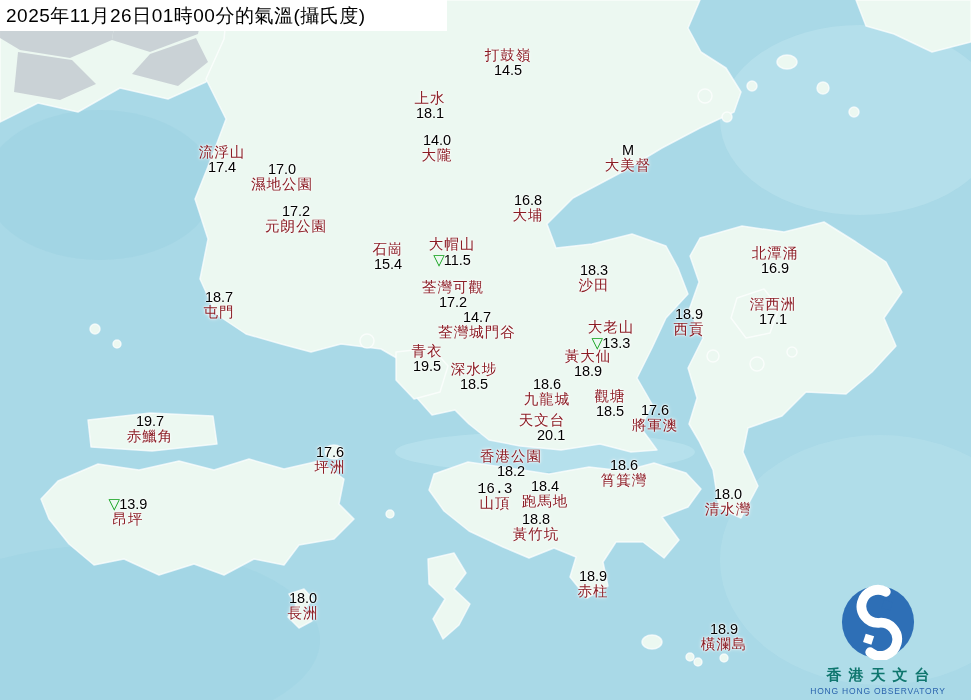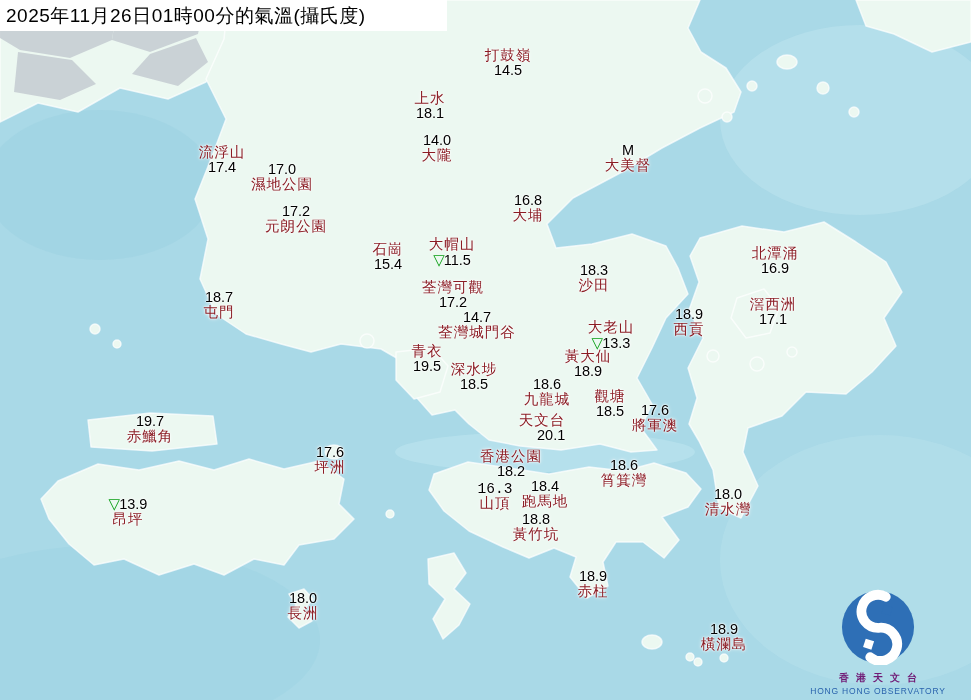--- a/index.html
+++ b/index.html
@@ -33,21 +33,21 @@
   }
   .st-marker{
     color:#0a9e14;font-size:15px;font-weight:bold;margin-right:-1px;
     text-shadow:none;
   }
   .logo{
     position:absolute;right:8px;bottom:4px;width:170px;
     text-align:center;z-index:4;
   }
   .logo-zh{
-    color:#701a75;font-size:10px;font-weight:bold;letter-spacing:7px;
+    color:#0f766e;font-size:15px;font-weight:bold;letter-spacing:7px;
     margin-top:2px;text-indent:7px;
   }
   .logo-en{
     color:#2a63ad;font-size:8.5px;letter-spacing:0.8px;margin-top:1px;
   }
 </style>
 </head>
 <body>
 
 <div class="map">

